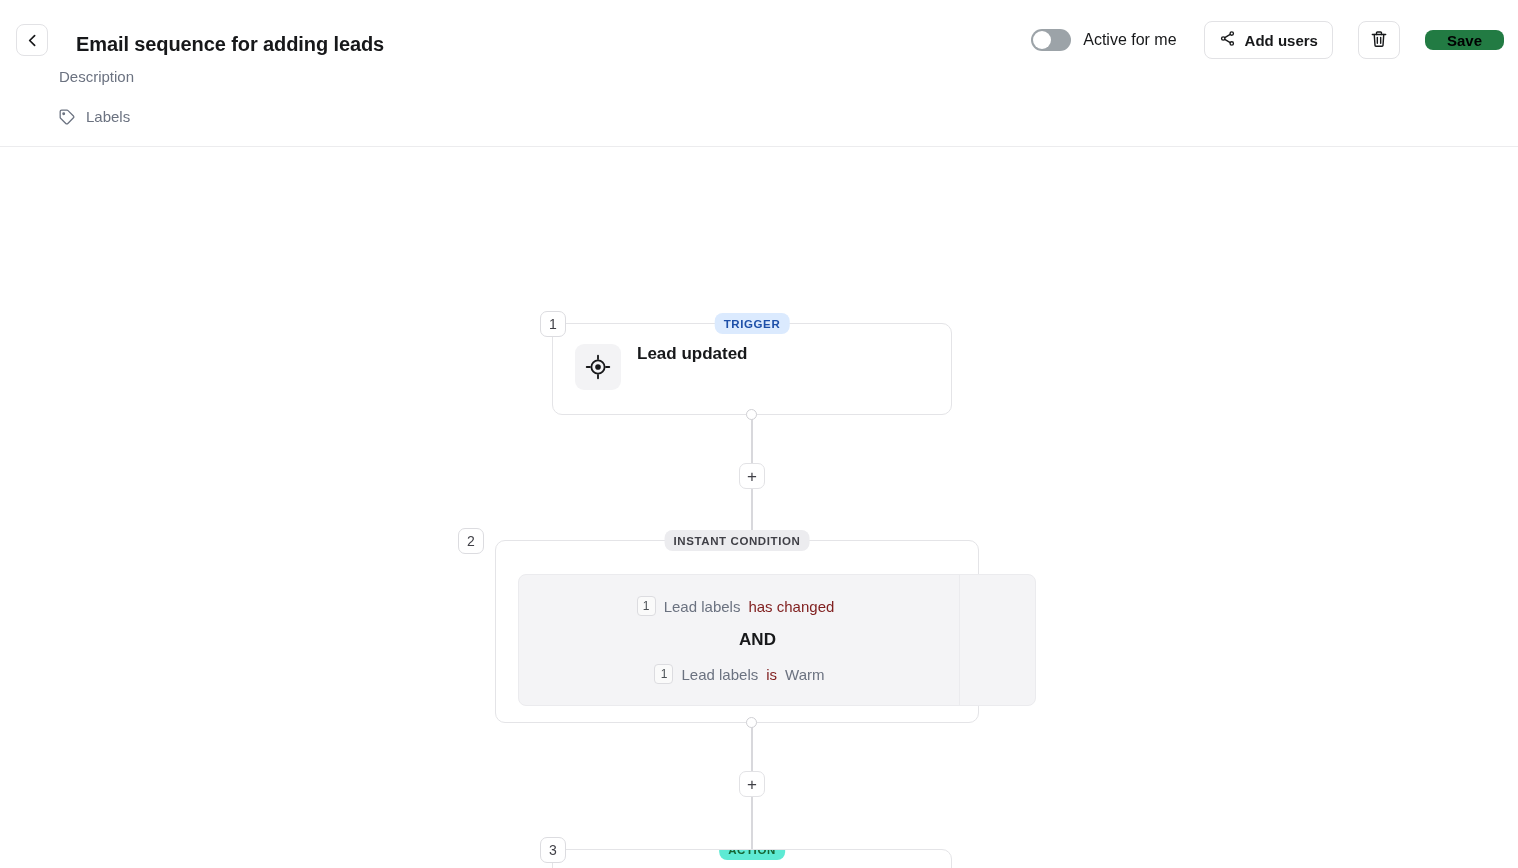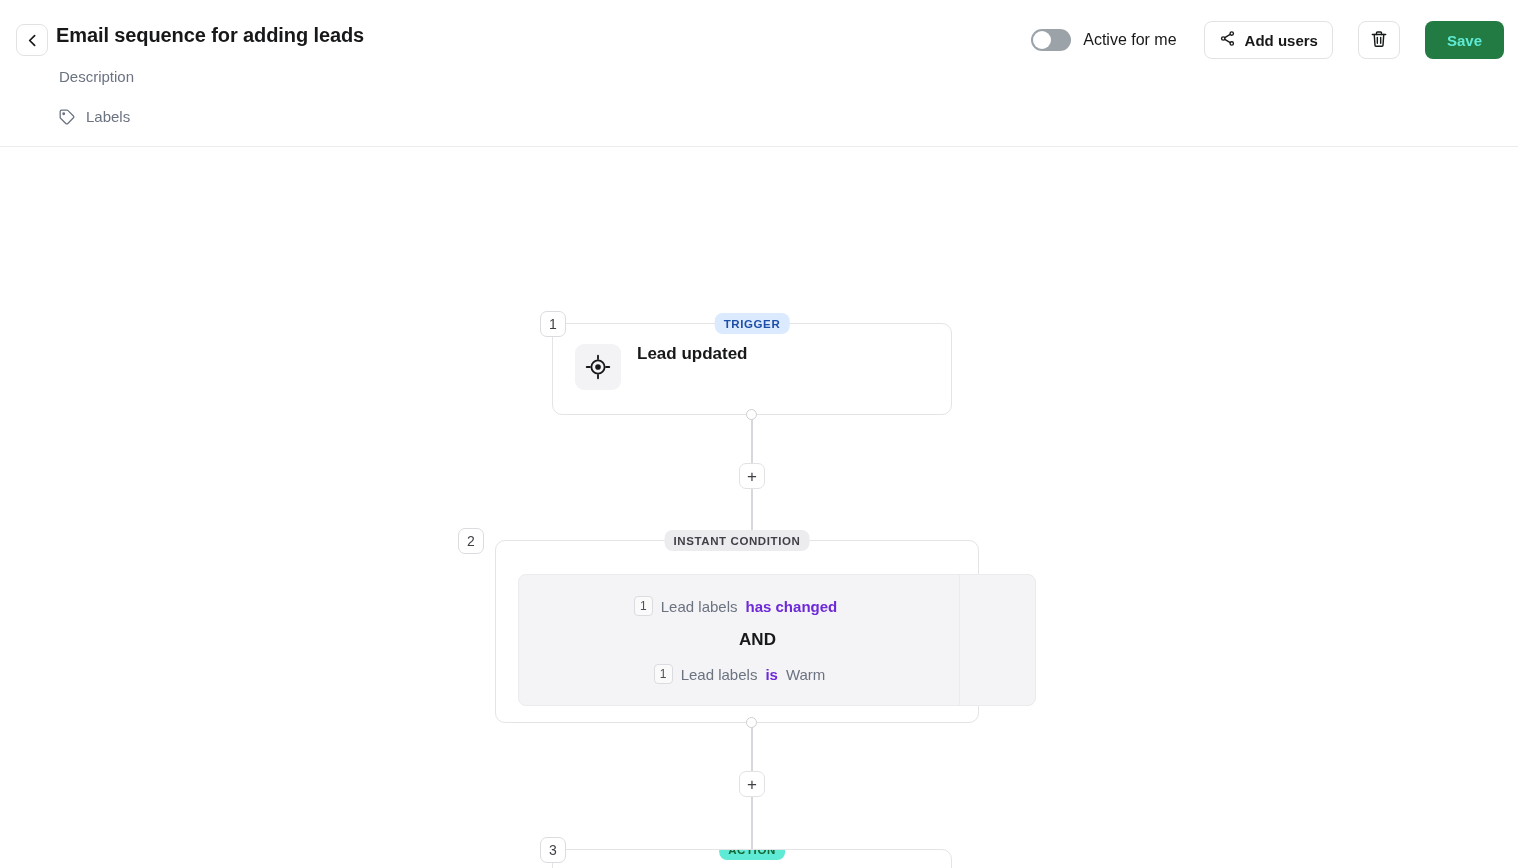--- a/index.html
+++ b/index.html
@@ -17,22 +17,22 @@
     position: relative;
     height: 147px;
     border-bottom: 1px solid #ececee;
     background: #fff;
   }
   .title-row {
     position: absolute;
     left: 16px;
     top: 24px;
     display: flex;
-    align-items: flex-start;
-    gap: 8px;
+    align-items: flex-end;
+    gap: 28px;
   }
   .back-btn {
     width: 32px; height: 32px;
     border: 1px solid #e2e2e5;
     border-radius: 8px;
     background: #fff;
     display: flex; align-items: center; justify-content: center;
     cursor: pointer;
   }
   .back-btn svg { display: block; }
@@ -114,26 +114,26 @@
     cursor: pointer;
     white-space: nowrap;
   }
   .btn-icon-only {
     width: 42px;
     justify-content: center;
     padding: 0;
     margin-left: 18px;
   }
   .btn-save {
-    height: 38px;
+    height: 20px;
     margin-left: 18px;
     border: none;
     border-radius: 8px;
     background: #227b43;
-    color: #5eead4;
+    color: #000000;
     font-size: 15px;
     font-weight: bold;
     padding: 0 22px;
     display: flex;
     align-items: center;
     cursor: pointer;
   }
 
   
   .canvas {
@@ -271,21 +271,21 @@
     width: 19px; height: 20px;
     border: 1px solid #dcdce0;
     border-radius: 4px;
     background: #fafafa;
     display: flex; align-items: center; justify-content: center;
     font-size: 12px;
     color: #4b5055;
     flex: none;
   }
   .fld   { color: #6b7280; }
-  .op    { color: #6d28d9; font-weight: bold; }
+  .op    { color: #7f1d1d; font-weight: normal; }
   .val   { color: #6b7280; }
   .andop { font-size: 17px; font-weight: bold; color: #17181a; margin-left: 36px; }
 </style>
 </head>
 <body>
 
 <div class="header">
 
   <div class="title-row">
     <div class="back-btn">

